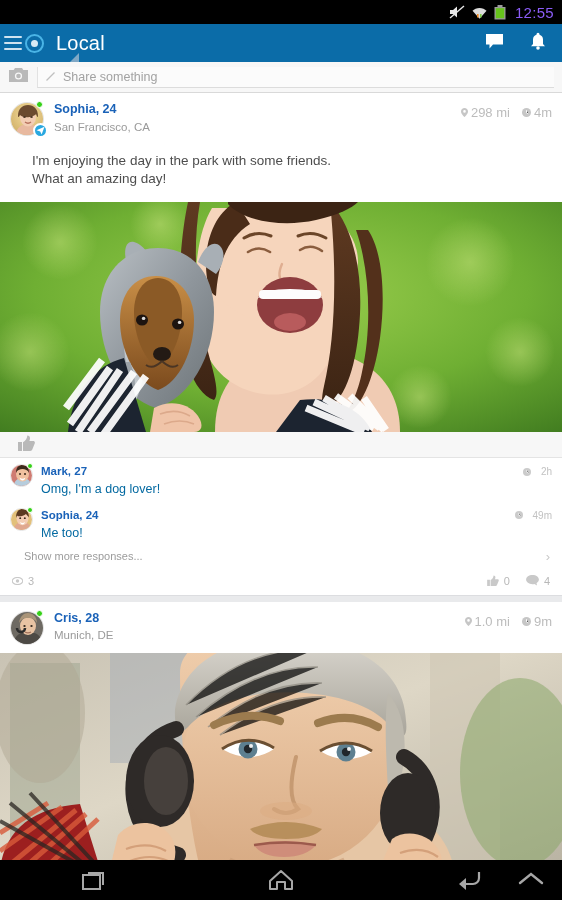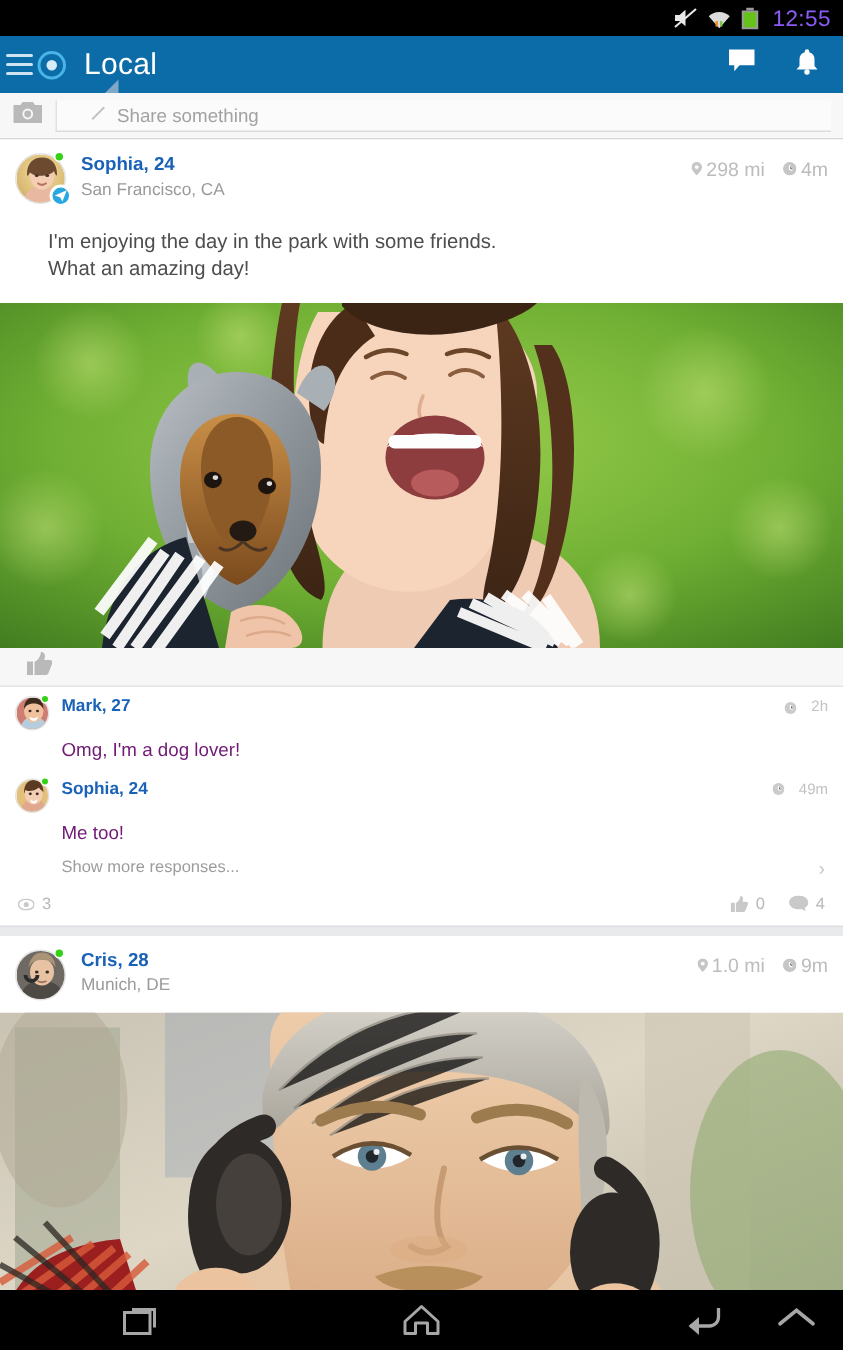--- a/index.html
+++ b/index.html
@@ -34,21 +34,21 @@
   .appbar-actions { margin-left:auto; display:flex; align-items:center; gap:26px; padding-right:6px; }
 
   
   .sharebar {
     height:31px; background:#f7f7f7; border-bottom:1px solid #d9d9d9;
     display:flex; align-items:center; padding:0 8px;
   }
   .share-input {
     flex:1; margin-left:8px; height:21px; display:flex; align-items:center; gap:7px;
     border:1px solid #dcdcdc; border-top:none; border-right:none; border-left:1px solid #e2e2e2;
-    background:#fbfbfb; padding-left:22px;
+    background:#fbfbfb; padding-left:7px;
   }
   .ph { color:#a2a2a2; font-size:12.5px; }
 
   
   .feed { background:#e9eaec; }
   .card { background:#fff; border-bottom:1px solid #dcdde0; }
   .post-head { display:flex; align-items:flex-start; padding:9px 10px 8px 10px; position:relative; }
   .avatar-wrap { position:relative; width:34px; height:34px; flex:none; }
   .avatar { width:34px; height:34px; border-radius:50%; overflow:hidden; border:1px solid #e3e3e3; }
   .dot-online { position:absolute; top:-1px; right:1px; width:7px; height:7px; border-radius:50%; background:#35d118; border:1px solid #fff; }
@@ -66,24 +66,24 @@
   
   .composer { height:26px; background:#f7f7f7; display:flex; align-items:center; padding:0 8px; border-bottom:1px solid #e4e4e4; }
   .composer-field { flex:1; display:flex; align-items:center; gap:7px; border-bottom:1px solid #d5d5d5; height:19px; }
 
   .comment { display:flex; align-items:flex-start; padding:6px 10px 4px 10px; }
   .c-avatar-wrap { position:relative; width:23px; height:23px; flex:none; }
   .c-avatar { width:23px; height:23px; border-radius:50%; overflow:hidden; border:1px solid #e3e3e3; }
   .c-dot { position:absolute; top:-1px; right:0px; width:6px; height:6px; border-radius:50%; background:#35d118; border:1px solid #fff; }
   .c-body { margin-left:8px; line-height:1.3; flex:1; }
   .c-name { color:#1a62b8; font-size:11.5px; font-weight:bold; }
-  .c-text { color:#701a75; font-size:12.5px; margin-top:13px; }
+  .c-text { color:#0369a1; font-size:12.5px; margin-top:2px; }
   .c-time { color:#c2c2c2; font-size:10px; display:flex; align-items:center; gap:10px; padding-top:2px; }
 
-  .showmore { display:flex; align-items:center; padding:4px 12px 8px 41px; }
+  .showmore { display:flex; align-items:center; padding:4px 12px 8px 24px; }
   .showmore-txt { color:#9c9c9c; font-size:11px; }
   .showmore-chev { margin-left:auto; color:#c9c9c9; font-size:13px; }
 
   .stats { display:flex; align-items:center; padding:3px 12px 8px 12px; color:#b8b8b8; font-size:11px; }
   .stats .right { margin-left:auto; display:flex; align-items:center; gap:16px; }
   .stats span.st { display:flex; align-items:center; gap:5px; }
 
   .gap { height:6px; background:#e9eaec; }
 
   

